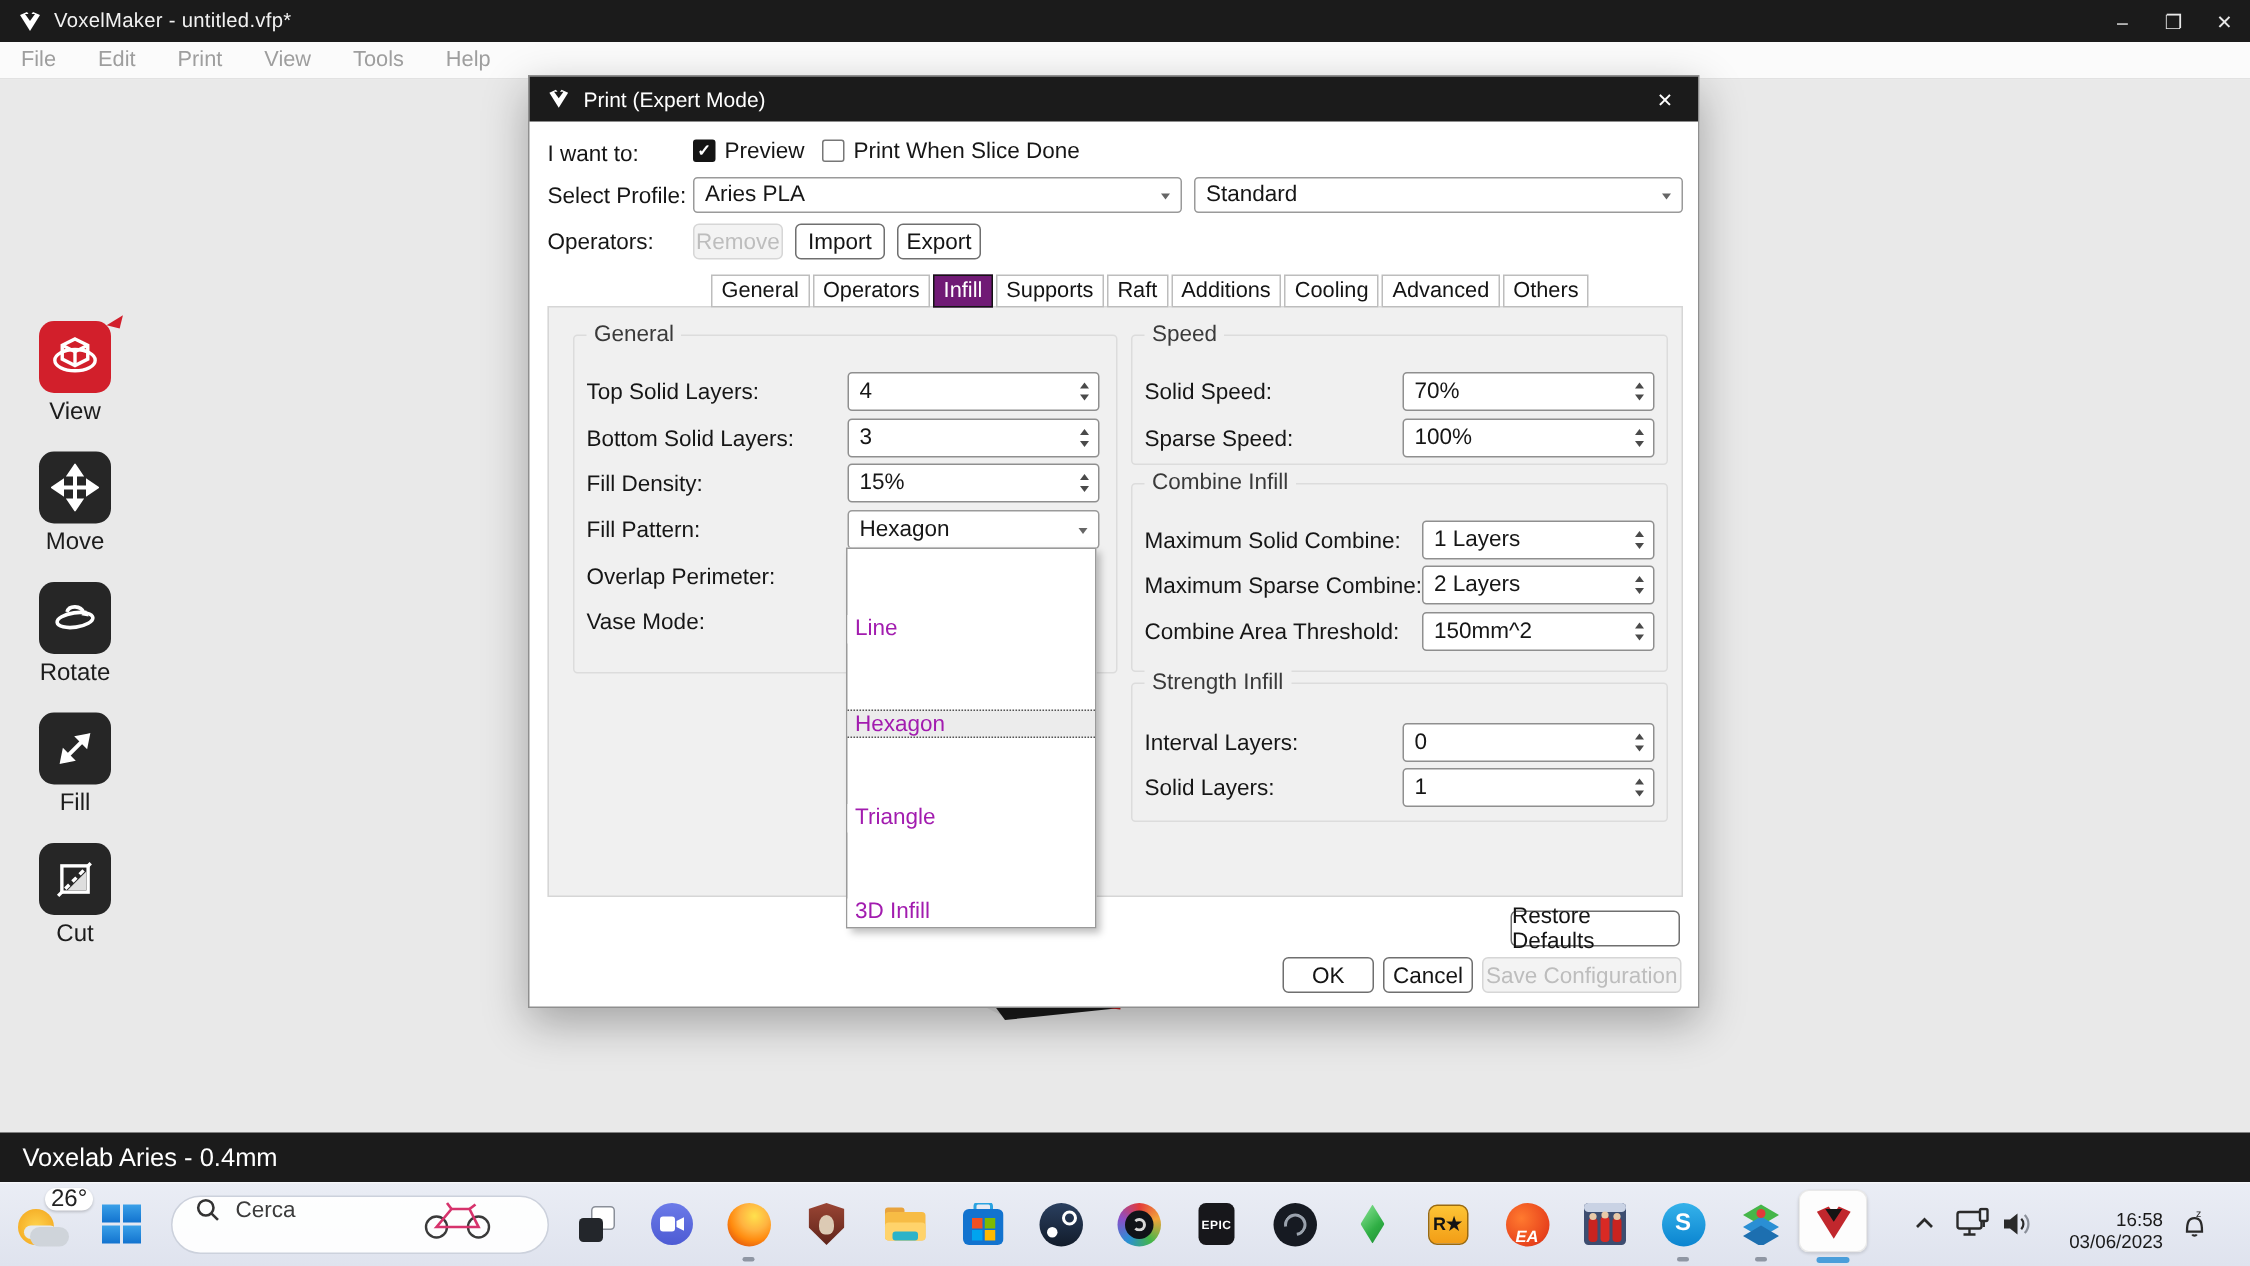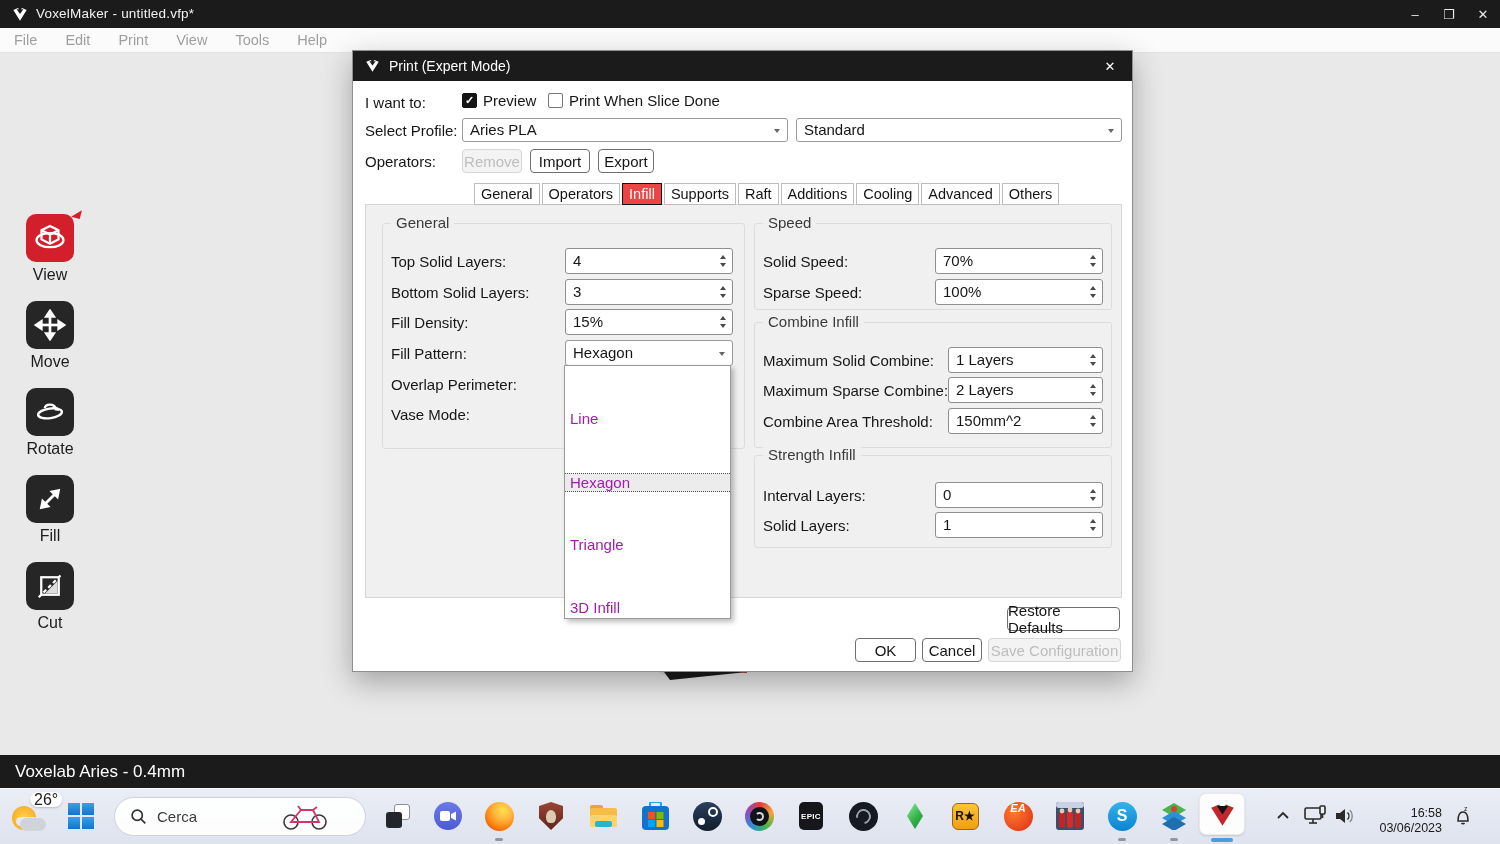--- a/index.html
+++ b/index.html
@@ -43,21 +43,21 @@
   .chkrow { display:flex; align-items:center; gap:6px; }
   .combo { background:#fff; border:1px solid #9a9a9a; border-radius:3px; height:24px; font-size:15px; color:#161616; padding-left:7px; line-height:22px; }
   .combo .carrow { position:absolute; right:7px; top:10px; width:0; height:0; border-left:3.5px solid transparent; border-right:3.5px solid transparent; border-top:4.5px solid #666; }
   .btn { background:#fff; border:1px solid #6f6f6f; border-radius:4px; font-size:15px; color:#141414;
          display:inline-flex; align-items:center; justify-content:center; font-family:"Liberation Sans",sans-serif; }
   .btn.disabled { color:#bdbdbd; border-color:#d6d6d6; background:#f3f3f3; }
 
   .tabs { display:flex; }
   .tab { height:22px; background:#fff; border:1px solid #bdbdbd; font-size:14.5px; color:#141414;
          display:flex; align-items:center; padding:0 6px; margin-right:2px; }
-  .tab.active { background:#ef4444; color:#fff; border-color:#141414; }
+  .tab.active { background:#701a75; color:#fff; border-color:#141414; }
 
   .panel { left:12px; top:153px; width:757px; height:394px; background:#f0f0f0; border:1px solid #d6d6d6; }
   .fieldset { position:absolute; border:1px solid #dcdcdc; border-radius:3px; }
   .legend { position:absolute; top:-10px; left:8px; background:#f0f0f0; padding:0 5px; font-size:15px; color:#3a3a3a; }
   .frow-label { position:absolute; font-size:15px; color:#161616; }
   .spin { position:absolute; height:26px; background:#fff; border:1px solid #8f8f8f; border-radius:3px; font-size:15px; color:#161616; padding-left:7px; line-height:24px; }
   .spin .arr-up { position:absolute; right:6px; top:6px; width:0; height:0; border-left:3.5px solid transparent; border-right:3.5px solid transparent; border-bottom:4.5px solid #4a4a4a; }
   .spin .arr-dn { position:absolute; right:6px; bottom:6px; width:0; height:0; border-left:3.5px solid transparent; border-right:3.5px solid transparent; border-top:4.5px solid #4a4a4a; }
 
   .dropdown { position:absolute; left:198px; top:160px; width:167px; background:#fff; border:1px solid #9a9a9a;
@@ -68,21 +68,21 @@
   
   .statusbar { left:0; top:755px; width:1500px; height:33px; background:#1b1b1b; color:#fff; display:flex; align-items:center; }
   .statusbar span { margin-left:15px; font-size:17px; }
 
   
   .taskbar { left:0; top:788px; width:1500px; height:56px;
              background:linear-gradient(#eaedf5,#dfe3ee); border-top:1px solid #f4f6fb; }
   .tbicon { top:801px; width:30px; height:30px; display:flex; align-items:center; justify-content:center; }
   .dot { position:absolute; top:838px; width:8px; height:3px; border-radius:2px; background:#8f96a3; }
   .searchbox { left:114px; top:797px; width:252px; height:39px; background:rgba(255,255,255,.92);
-               border:1px solid #ccd1dc; border-radius:20px; display:flex; align-items:center; }
+               border:1px solid #ccd1dc; border-radius:20px; display:flex; align-items:flex-start; }
   .searchbox input { border:none; outline:none; background:transparent; font-size:15px; color:#333; width:120px; font-family:"Liberation Sans",sans-serif; }
   .searchbox input::placeholder { color:#3c3c3c; opacity:1; }
   .startgrid { display:grid; grid-template-columns:12px 12px; grid-template-rows:12px 12px; gap:2px; }
   .startgrid i { background:linear-gradient(#3aa0e8,#1273cf); }
   .weathertemp { position:absolute; left:22px; top:-4px; background:#fff; border-radius:8px; font-size:16px; color:#222; padding:0 4px; height:15px; line-height:15px; box-shadow:0 1px 2px rgba(0,0,0,.2); }
   .traytime { font-size:12.5px; color:#1a1a1a; text-align:right; line-height:15px; }
   .voxtile { left:1199px; top:793px; width:46px; height:42px; background:#fdfdfd; border:1px solid rgba(0,0,0,.08);
              border-radius:7px; display:flex; align-items:center; justify-content:center; box-shadow:0 1px 2px rgba(0,0,0,.12); }
   .activebar { left:1211px; top:838px; width:22px; height:3.5px; border-radius:2px; background:#4a9eda; }
 </style>
@@ -434,21 +434,21 @@
   <div style="width:16px; height:26px; clip-path:polygon(50% 0,100% 50%,50% 100%,0 50%); background:linear-gradient(135deg,#8fe89a,#2fae44 60%,#1d8a33);"></div>
 </div>
 
 <div class="abs tbicon" style="left:950px;">
   <div style="width:27px; height:27px; border-radius:6px; background:linear-gradient(#fdc435,#f29d16); border:1.5px solid #9a6a10; display:flex; align-items:center; justify-content:center;">
     <span style="color:#141414; font-size:12px; font-weight:bold;">R★</span>
   </div>
 </div>
 
 <div class="abs tbicon" style="left:1003px;">
-  <div style="width:29px; height:29px; border-radius:50%; background:radial-gradient(circle at 35% 35%, #ff7a2f, #e8431c 70%, #c22f14); display:flex; align-items:flex-start; justify-content:center;">
+  <div style="width:29px; height:29px; border-radius:50%; background:radial-gradient(circle at 35% 35%, #ff7a2f, #e8431c 70%, #c22f14); display:flex; align-items:flex-end; justify-content:center;">
     <span style="color:#fff; font-size:11px; font-weight:bold; font-style:italic;">EA</span>
   </div>
 </div>
 
 <div class="abs tbicon" style="left:1055px;">
   <svg width="28" height="28" viewBox="0 0 28 28">
     <rect x="0" y="0" width="28" height="28" rx="3" fill="#3d4d70"></rect>
     <rect x="0" y="0" width="28" height="6" rx="3" fill="#c9d2e4"></rect>
     <rect x="3" y="10" width="6" height="16" rx="2.5" fill="#c8231f"></rect>
     <rect x="11" y="9" width="6" height="17" rx="2.5" fill="#d92a24"></rect>

